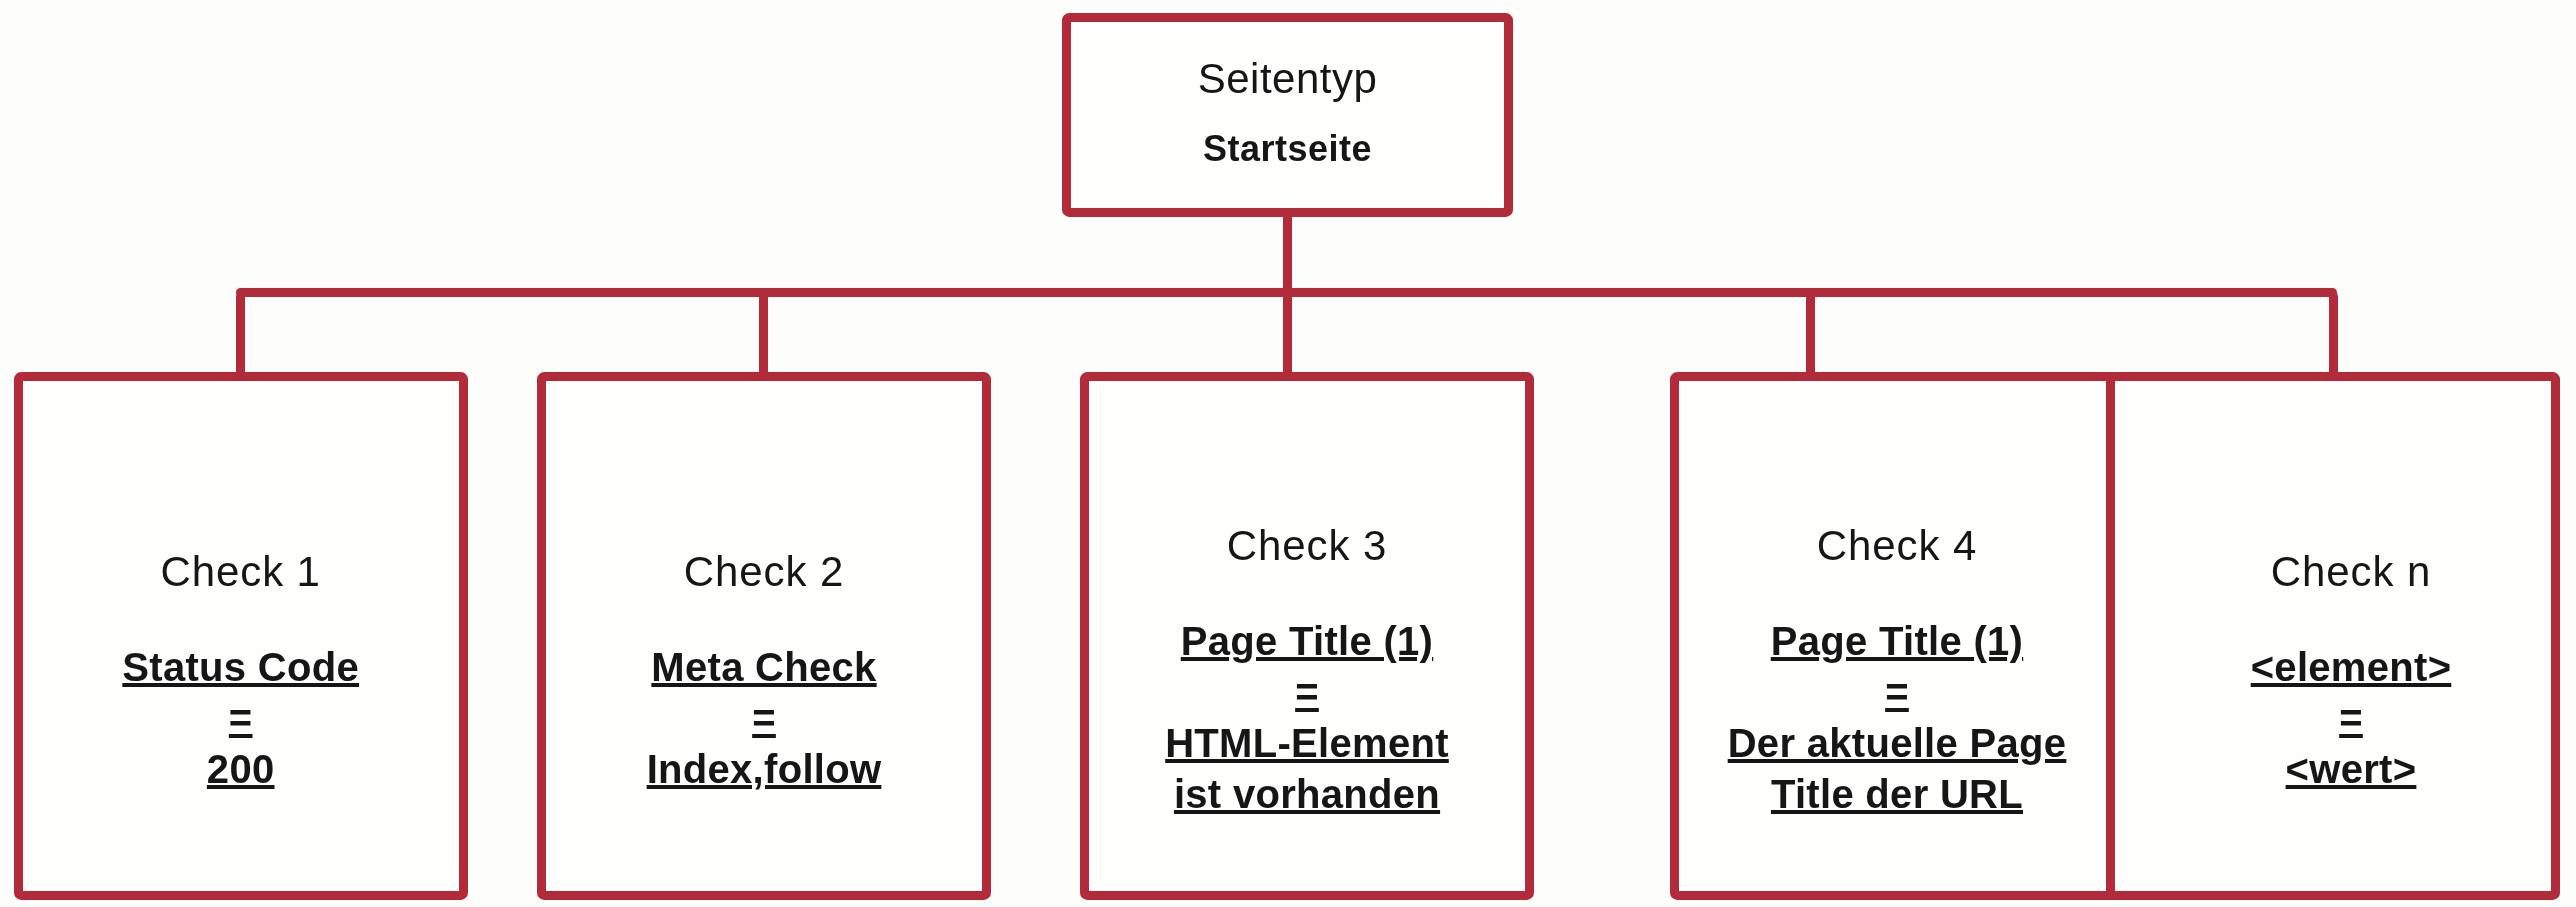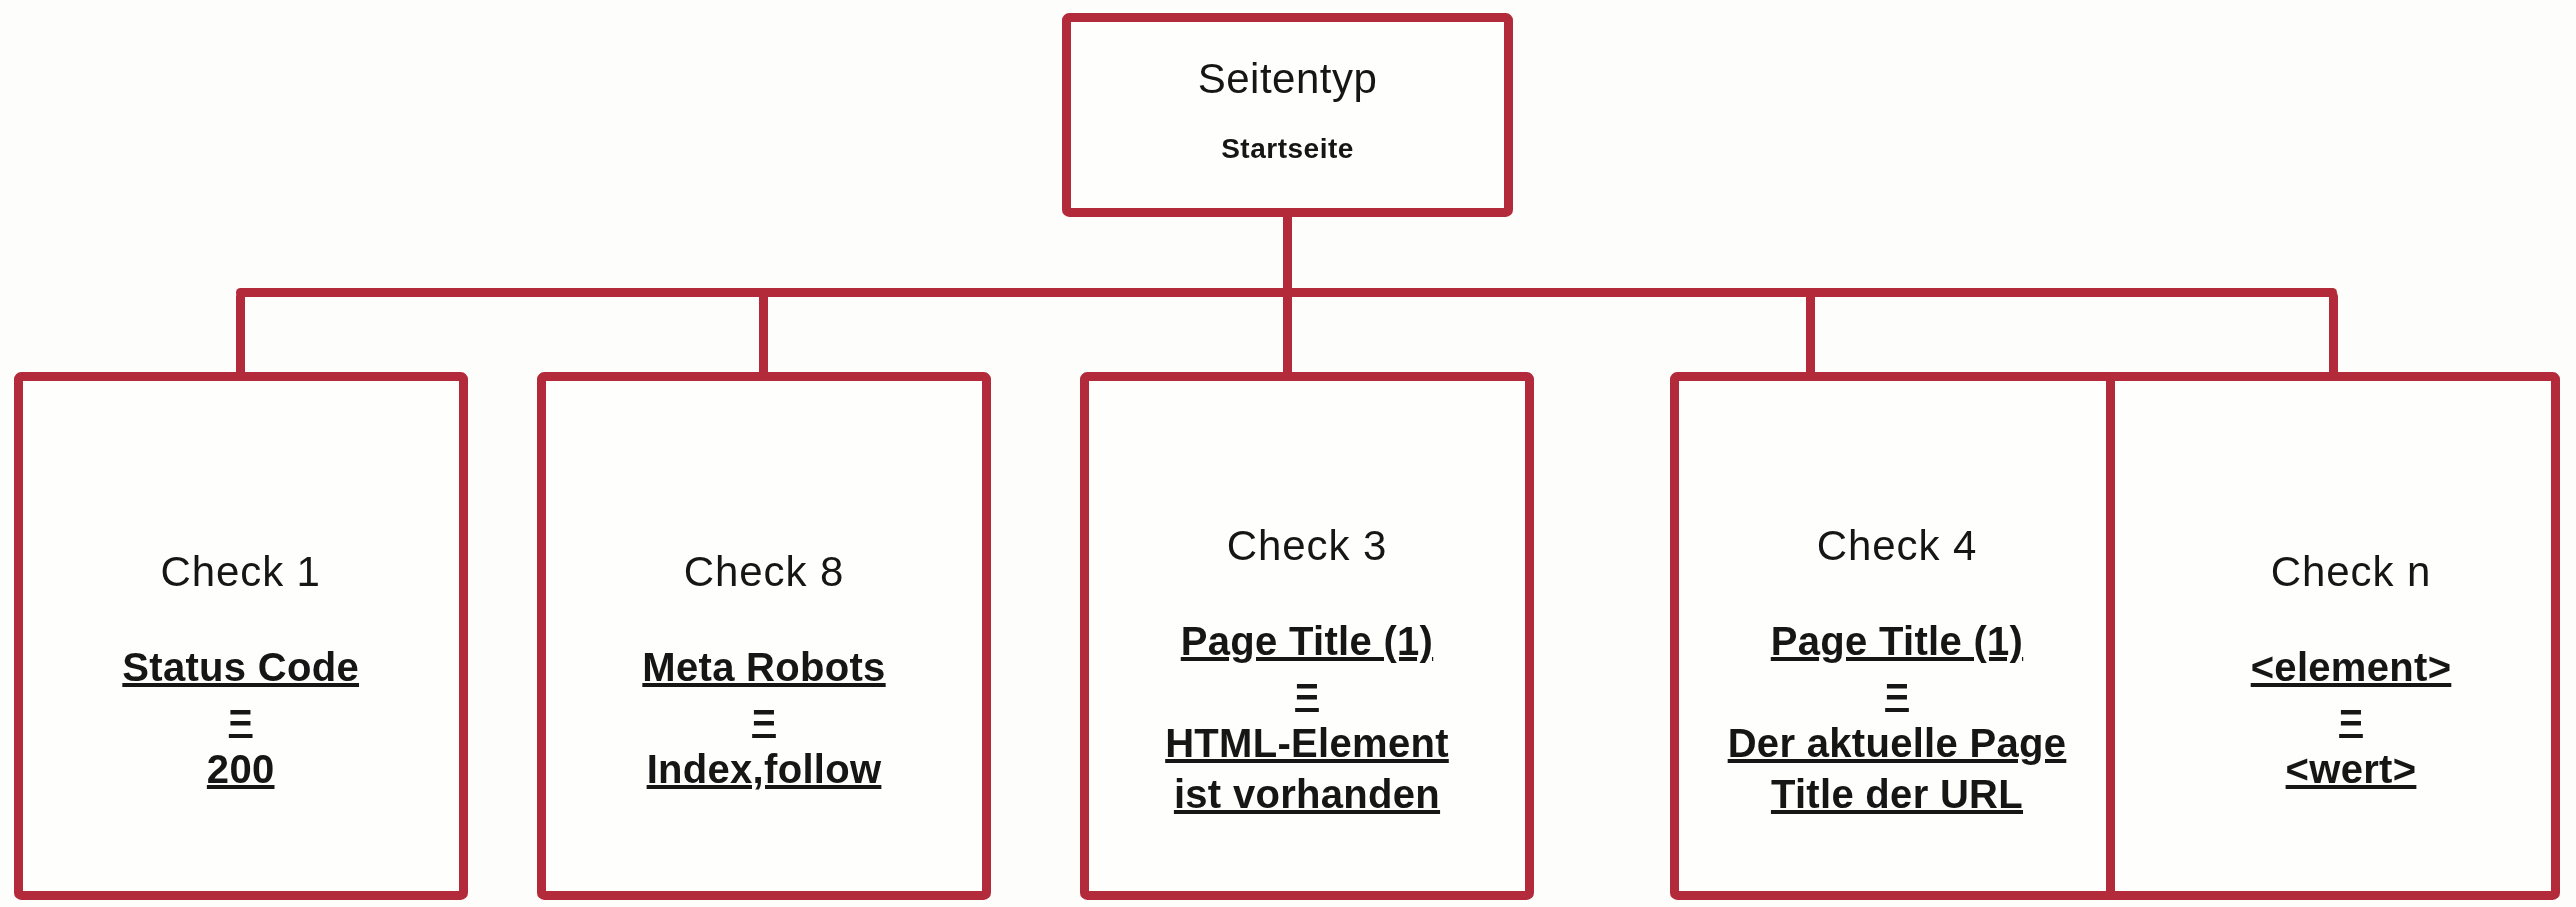--- a/index.html
+++ b/index.html
@@ -37,21 +37,21 @@
     justify-content:center;
   }
   .root-title{
     font-size:42px;
     line-height:42px;
     font-weight:400;
     letter-spacing:0.5px;
   }
   .root-subtitle{
     margin-top:25.6px;
-    font-size:28px;
+    font-size:36px;
     line-height:46px;
     font-weight:700;
     letter-spacing:0.5px;
   }
   .check-node{
     top:372px;
     width:454px; height:528px;
   }
   .check-node.c0{left:13.7px;}
   .check-node.c1{left:537px;}
@@ -116,22 +116,22 @@
   <div class="connector conn-drop d4"></div>
 
   <div class="node check-node c0">
     <div class="check-title">Check 1</div>
     <div class="check-body">Status Code
 =
 200</div>
   </div>
 
   <div class="node check-node c1">
-    <div class="check-title">Check 8</div>
-    <div class="check-body">Meta Robots
+    <div class="check-title">Check 2</div>
+    <div class="check-body">Meta Check
 =
 Index,follow</div>
   </div>
 
   <div class="node check-node c2">
     <div class="check-title">Check 3</div>
     <div class="check-body">Page Title (1)
 =
 HTML-Element
 ist vorhanden</div>

